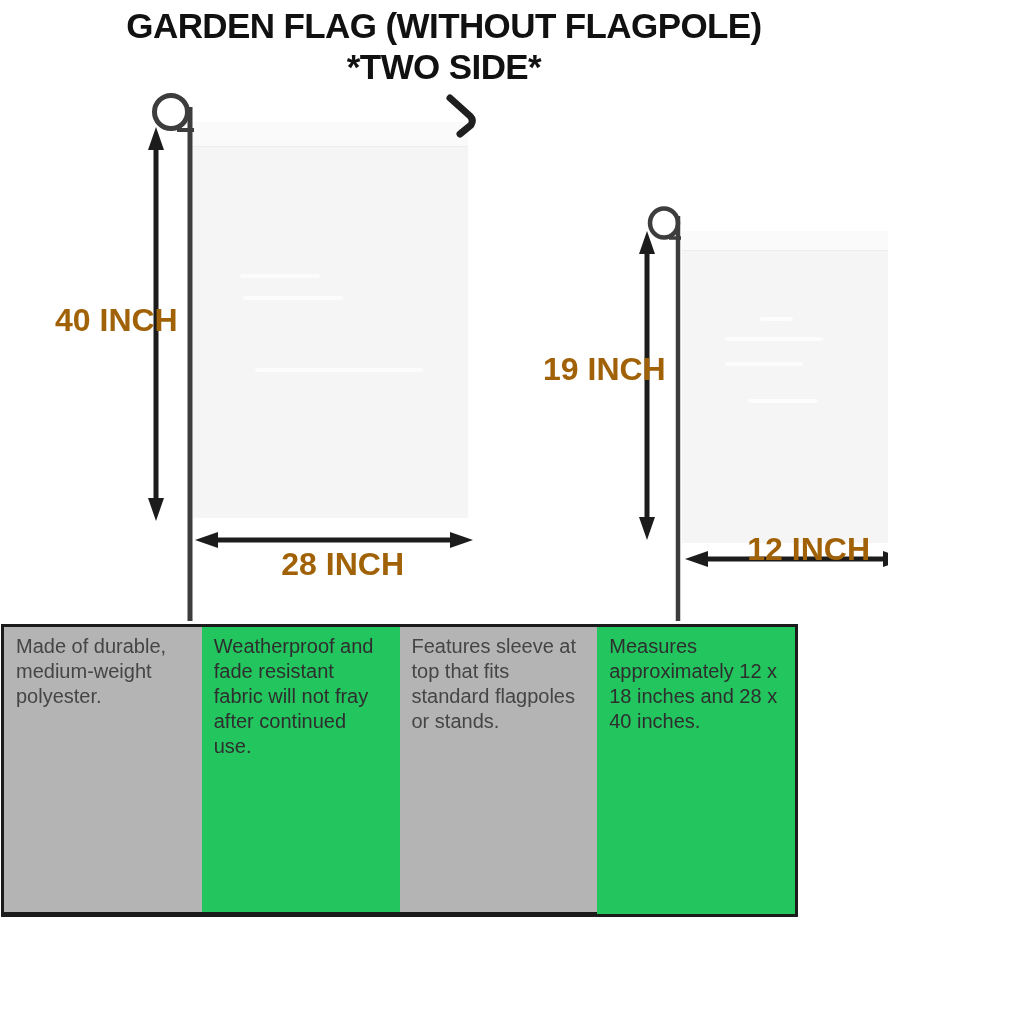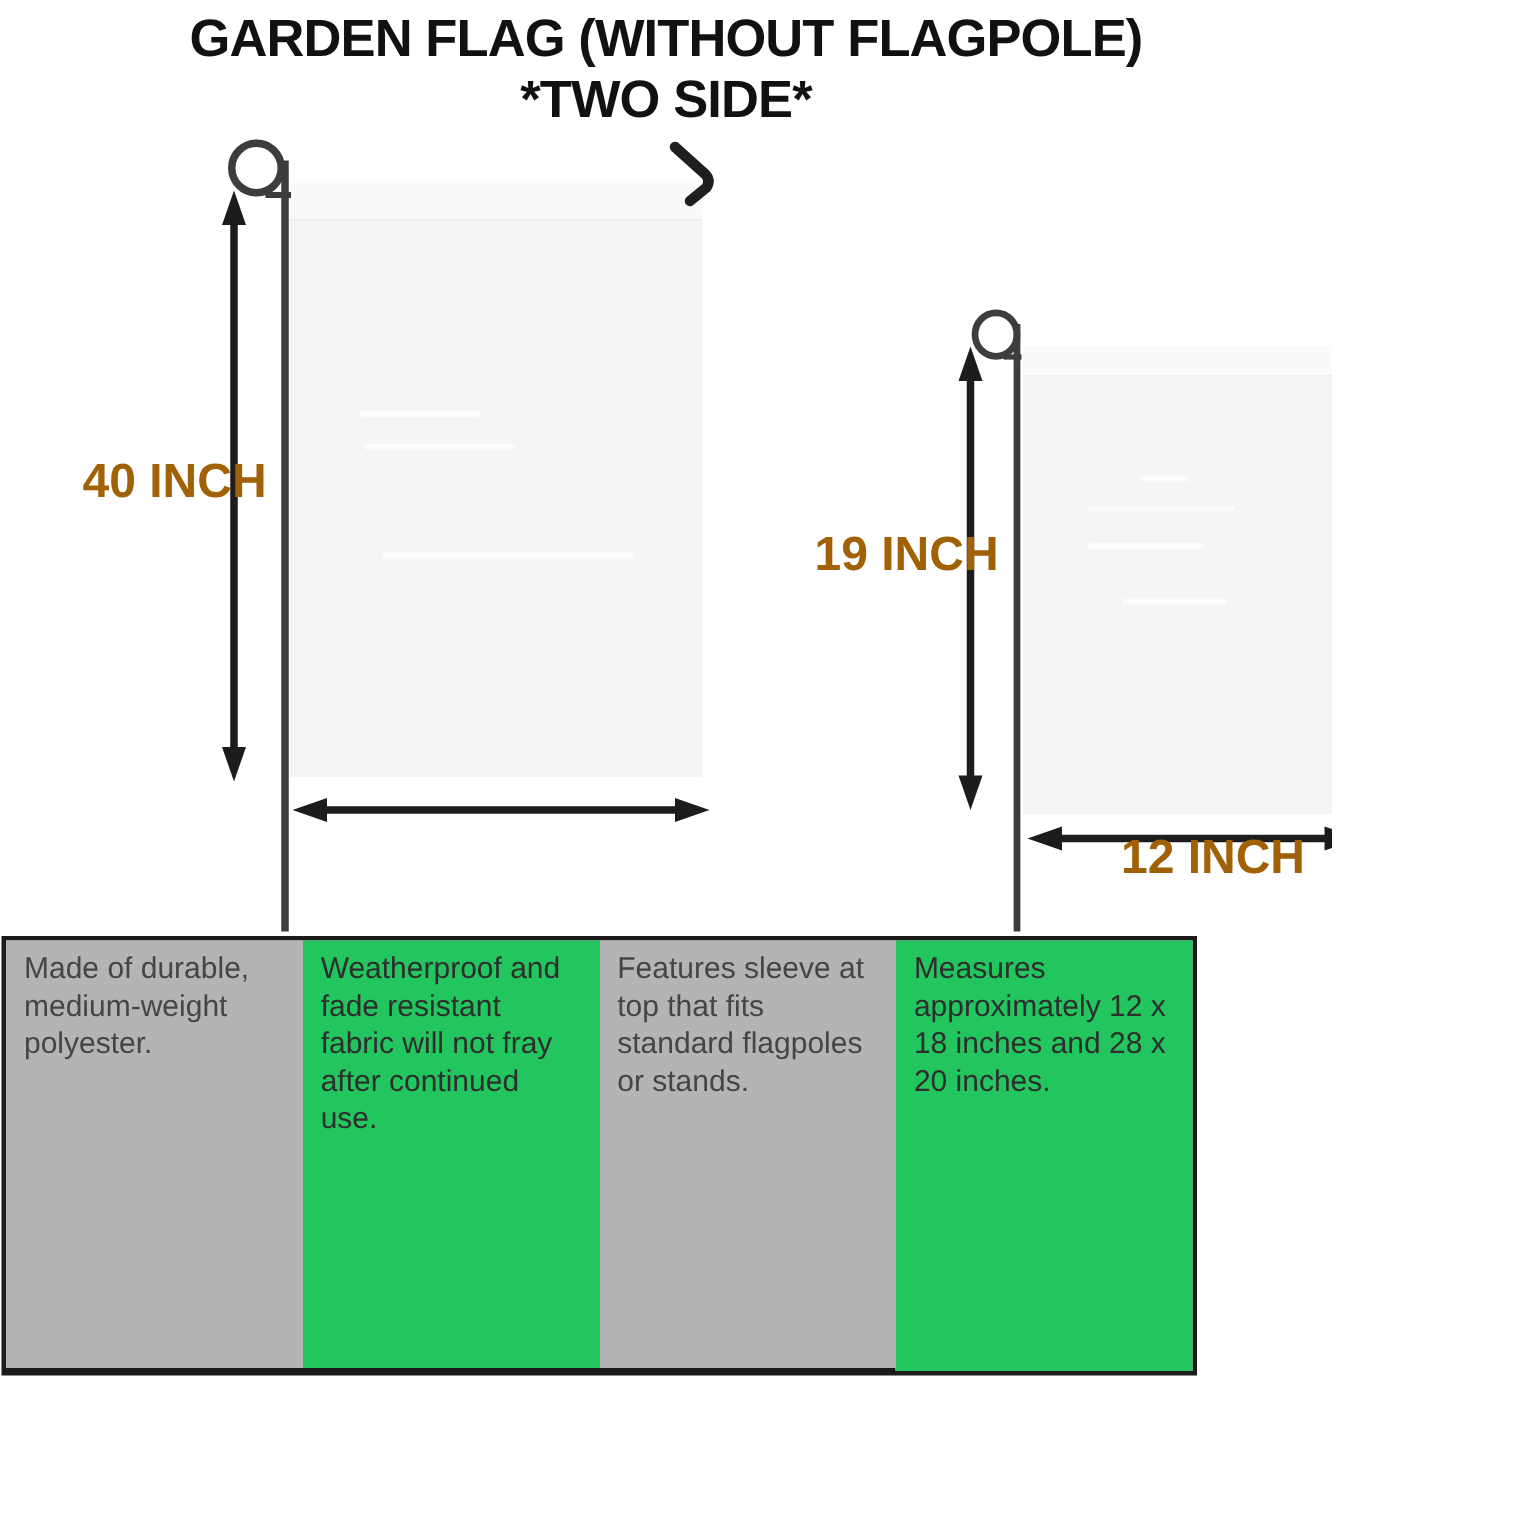--- a/index.html
+++ b/index.html
@@ -28,21 +28,21 @@
   .wm { position:absolute; height:4px; background:#fcfcfc; border-radius:2px; }
 
   
   .dim-label {
     position:absolute; font-weight:700; font-size:32px; color:#a16207;
     text-align:right; white-space:nowrap;
   }
   .lbl-40 { left:55px;  top:302px; width:100px; }
   .lbl-28 { left:254px; top:546px; width:150px; }
   .lbl-18 { left:543px; top:351px; width:100px; }
-  .lbl-12 { left:720px; top:553px; width:150px; }
+  .lbl-12 { left:720px; top:531px; width:150px; }
 
   
   .overlay { position:absolute; left:0; top:0; }
 
   
   .spec-table {
     position:absolute; left:1px; top:624px; width:797px; height:293px;
     border:3px solid #1b1b1b; box-sizing:border-box;
     display:flex; flex-direction:row; background:#ffffff;
   }
@@ -110,23 +110,24 @@
     </g>
 
     <g fill="#1c1c1c">
       <line x1="707" y1="559" x2="884" y2="559" stroke="#1c1c1c" stroke-width="5"></line>
       <polygon points="685,559 708,551 708,567"></polygon>
       <polygon points="906,559 883,551 883,567"></polygon>
     </g>
   </svg>
 
   <div class="dim-label lbl-40">40 INCH</div>
+  <div class="dim-label lbl-28">28 INCH</div>
   <div class="dim-label lbl-18">19 INCH</div>
   <div class="dim-label lbl-12">12 INCH</div>
 
   <div class="spec-table">
     <div class="spec-row shaded">Made of durable, medium-weight polyester.</div>
     <div class="spec-row">Weatherproof and fade resistant fabric will not fray after continued use.</div>
     <div class="spec-row shaded">Features sleeve at top that fits standard flagpoles or stands.</div>
-    <div class="spec-row">Measures approximately 12 x 18 inches and 28 x 20 inches.</div>
+    <div class="spec-row">Measures approximately 12 x 18 inches and 28 x 40 inches.</div>
   </div>
 
 </div>
 
 </body></html>

